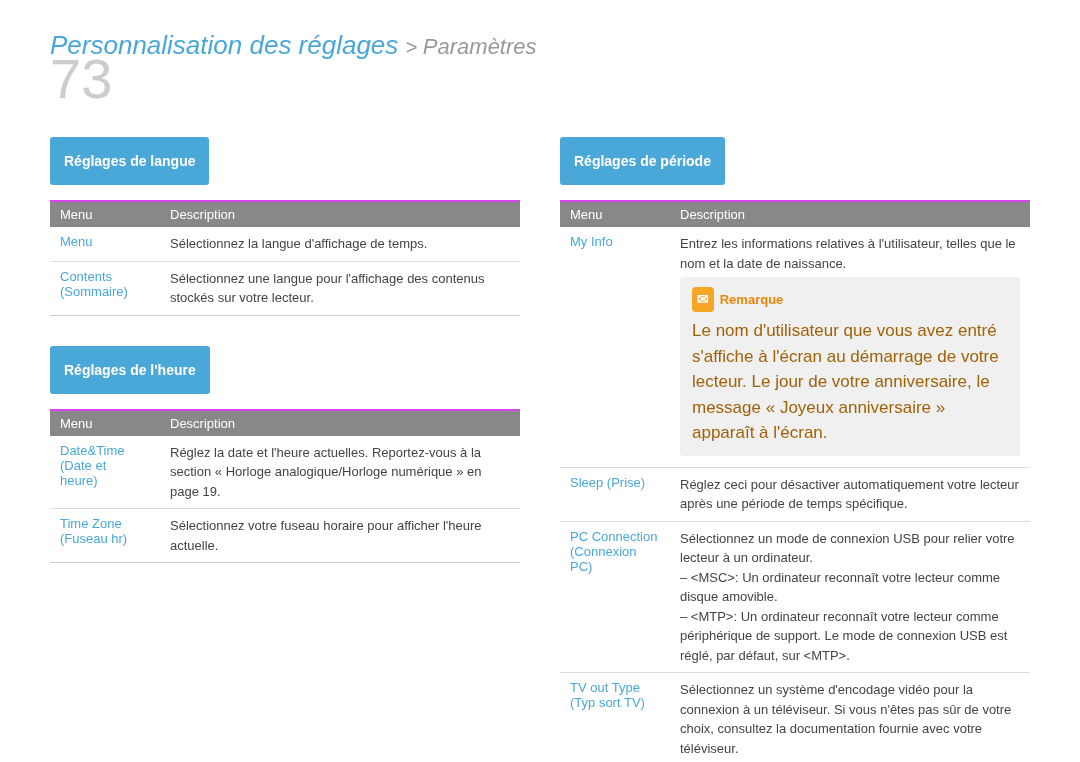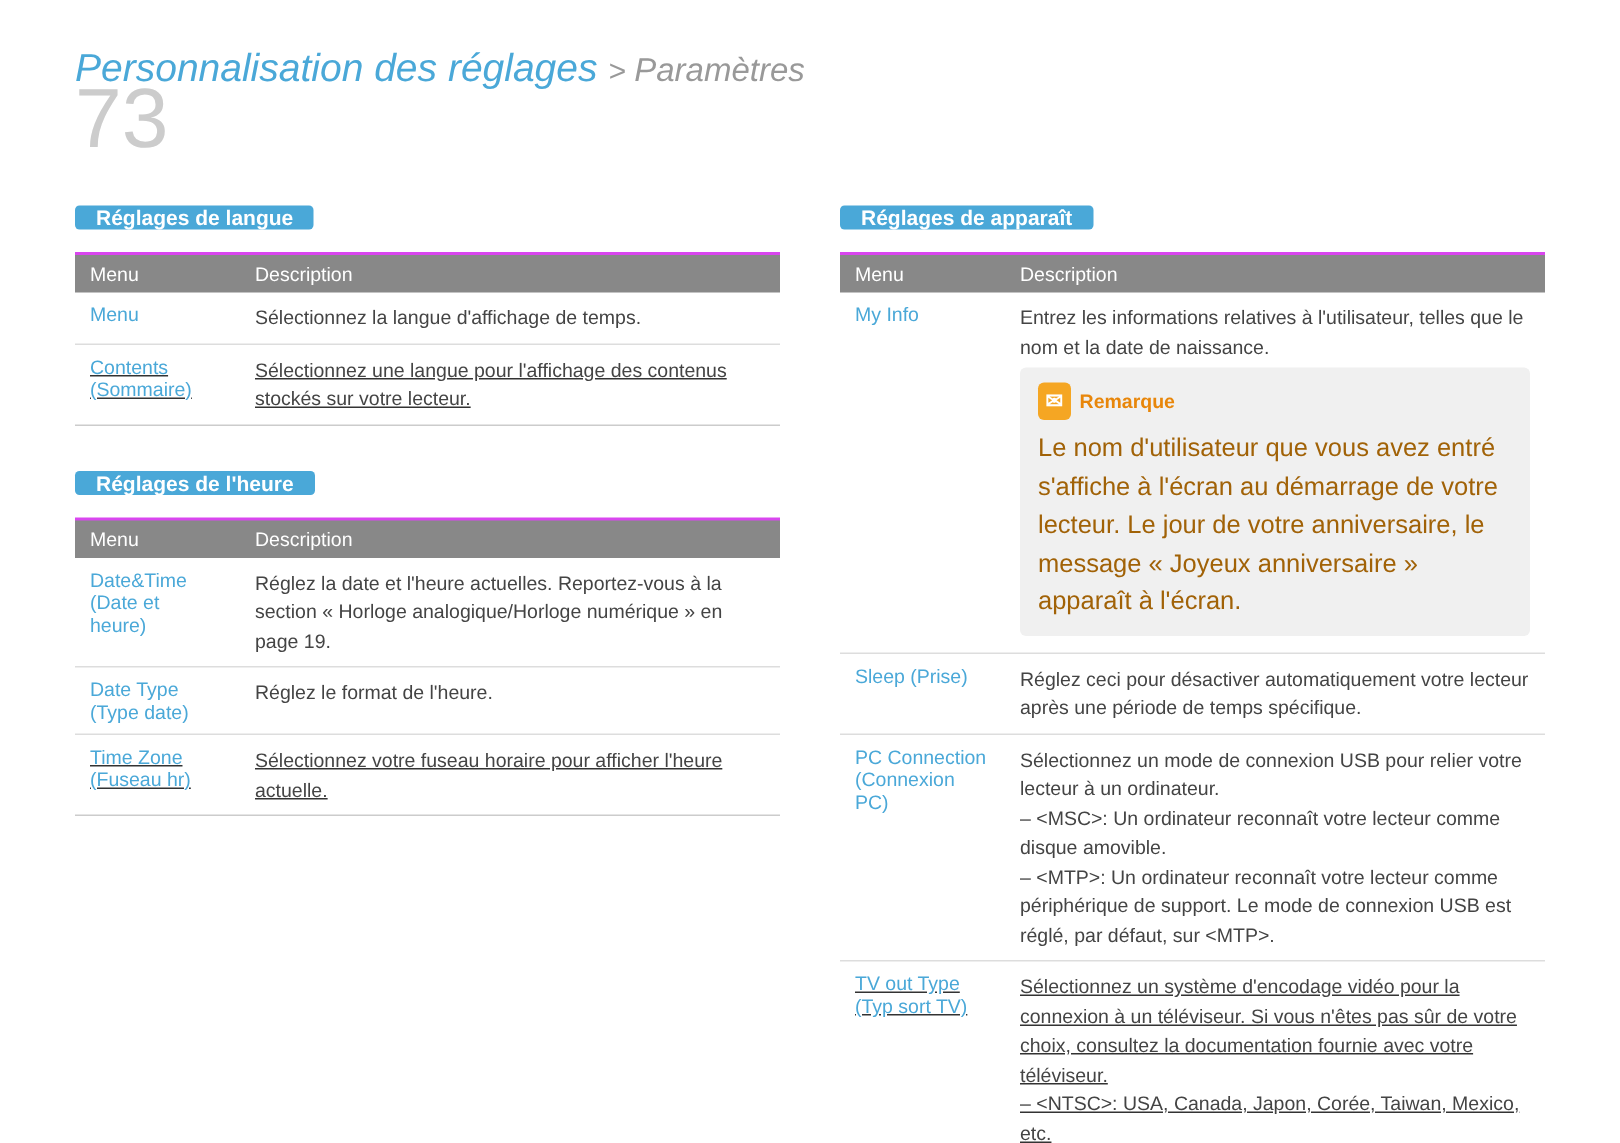--- a/index.html
+++ b/index.html
@@ -50,21 +50,21 @@
     .two-col {
       display: grid;
       grid-template-columns: 1fr 1fr;
       gap: 40px;
     }
 
     .section-title {
       display: inline-block;
       background: #4aa8d8;
       color: #fff;
-      padding: 0 14px;
+      padding: 16px 14px;
       border-radius: 3px;
       font-size: 14px;
       font-weight: bold;
       margin-bottom: 0;
     }
 
     .section-block {
       margin-bottom: 30px;
     }
 
@@ -88,21 +88,20 @@
       font-weight: normal;
     }
 
     tbody tr {
       border-bottom: 1px solid #ddd;
       vertical-align: top;
     }
 
     tbody tr:last-child {
       border-bottom: none;
-      text-decoration: underline;
     }
 
     td {
       padding: 7px 10px;
       vertical-align: top;
       font-size: 13px;
     }
 
     td.menu-col {
       color: #4aa8d8;
@@ -206,35 +205,31 @@
             <th>Menu</th>
             <th>Description</th>
           </tr>
         </thead>
         <tbody>
           <tr>
             <td class="menu-col">Date&amp;Time<br>(Date et<br>heure)</td>
             <td class="desc-col">Réglez la date et l'heure actuelles. Reportez-vous à la section « Horloge analogique/Horloge numérique » en page 19.</td>
           </tr>
           <tr>
-            <td class="menu-col">Date Type<br>(Type date)</td>
-            <td class="desc-col">Réglez le format de l'heure.</td>
-          </tr>
-          <tr>
             <td class="menu-col">Time Zone<br>(Fuseau hr)</td>
             <td class="desc-col">Sélectionnez votre fuseau horaire pour afficher l'heure actuelle.</td>
           </tr>
         </tbody>
       </table>
     </div>
   </div>
 
   <div class="right-col right-section">
     <div class="section-block">
-      <div class="section-title">Réglages de apparaît</div>
+      <div class="section-title">Réglages de période</div>
       <table>
         <thead>
           <tr>
             <th>Menu</th>
             <th>Description</th>
           </tr>
         </thead>
         <tbody>
 
           <tr>

